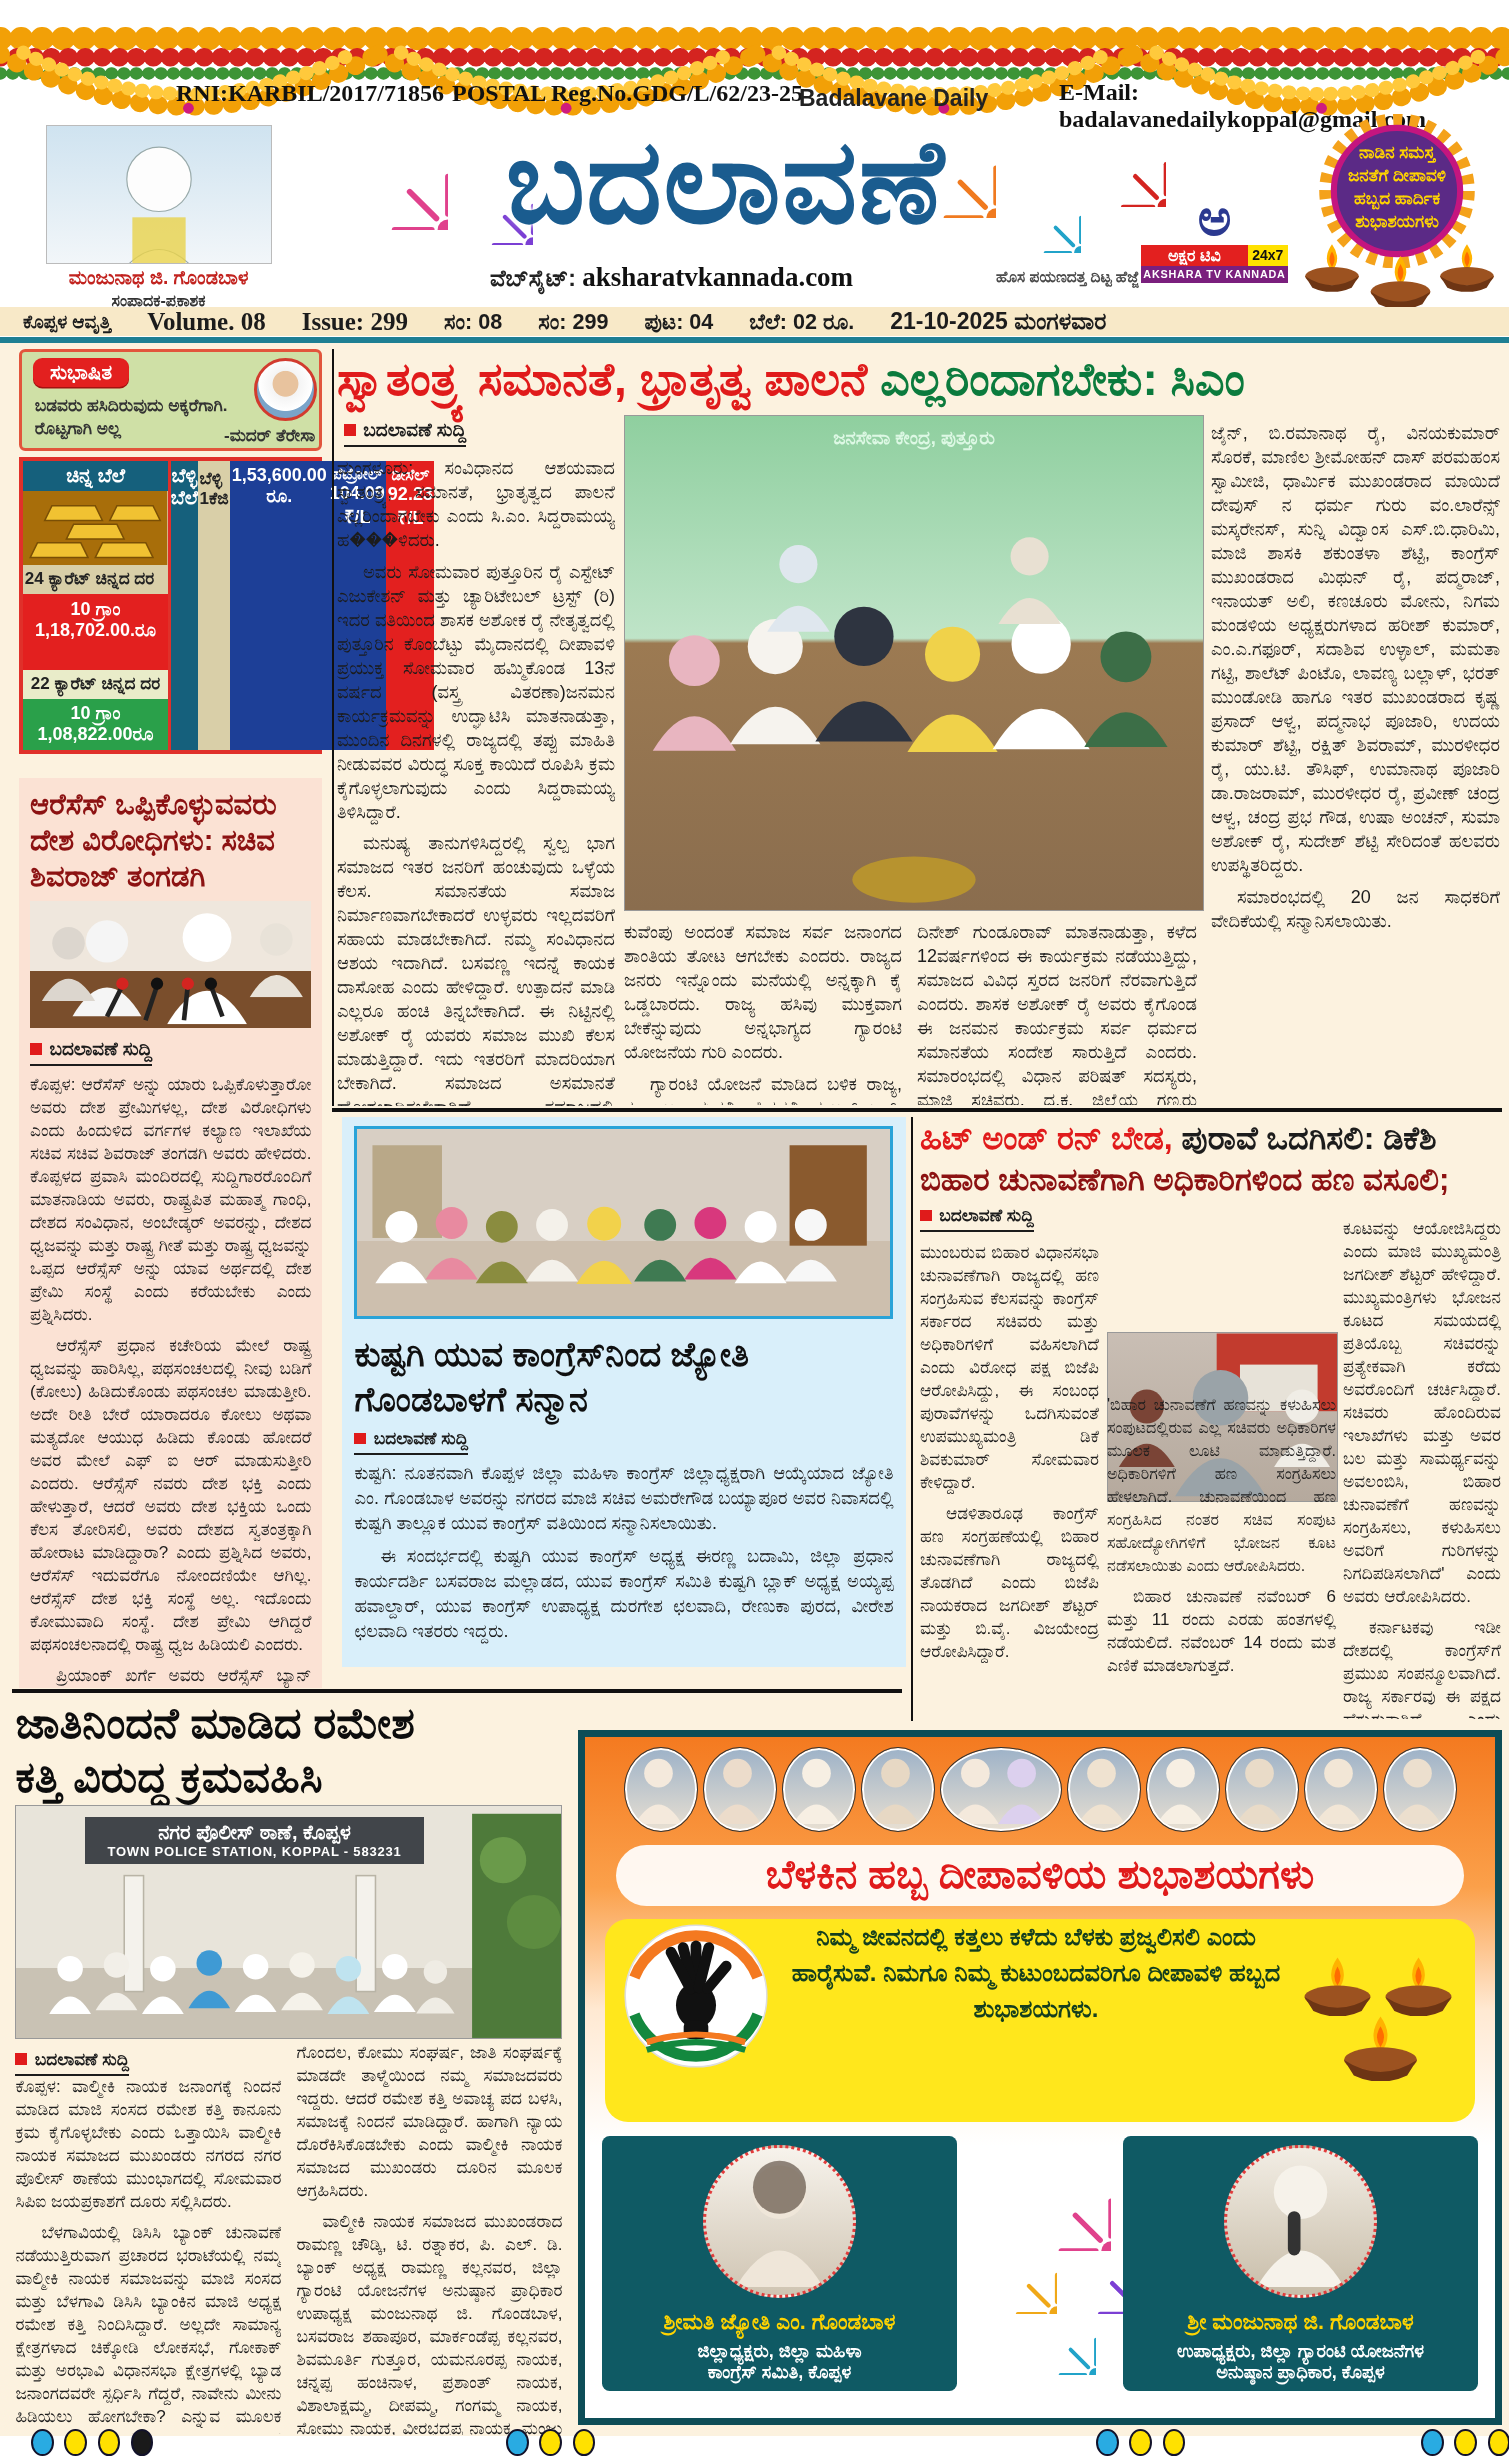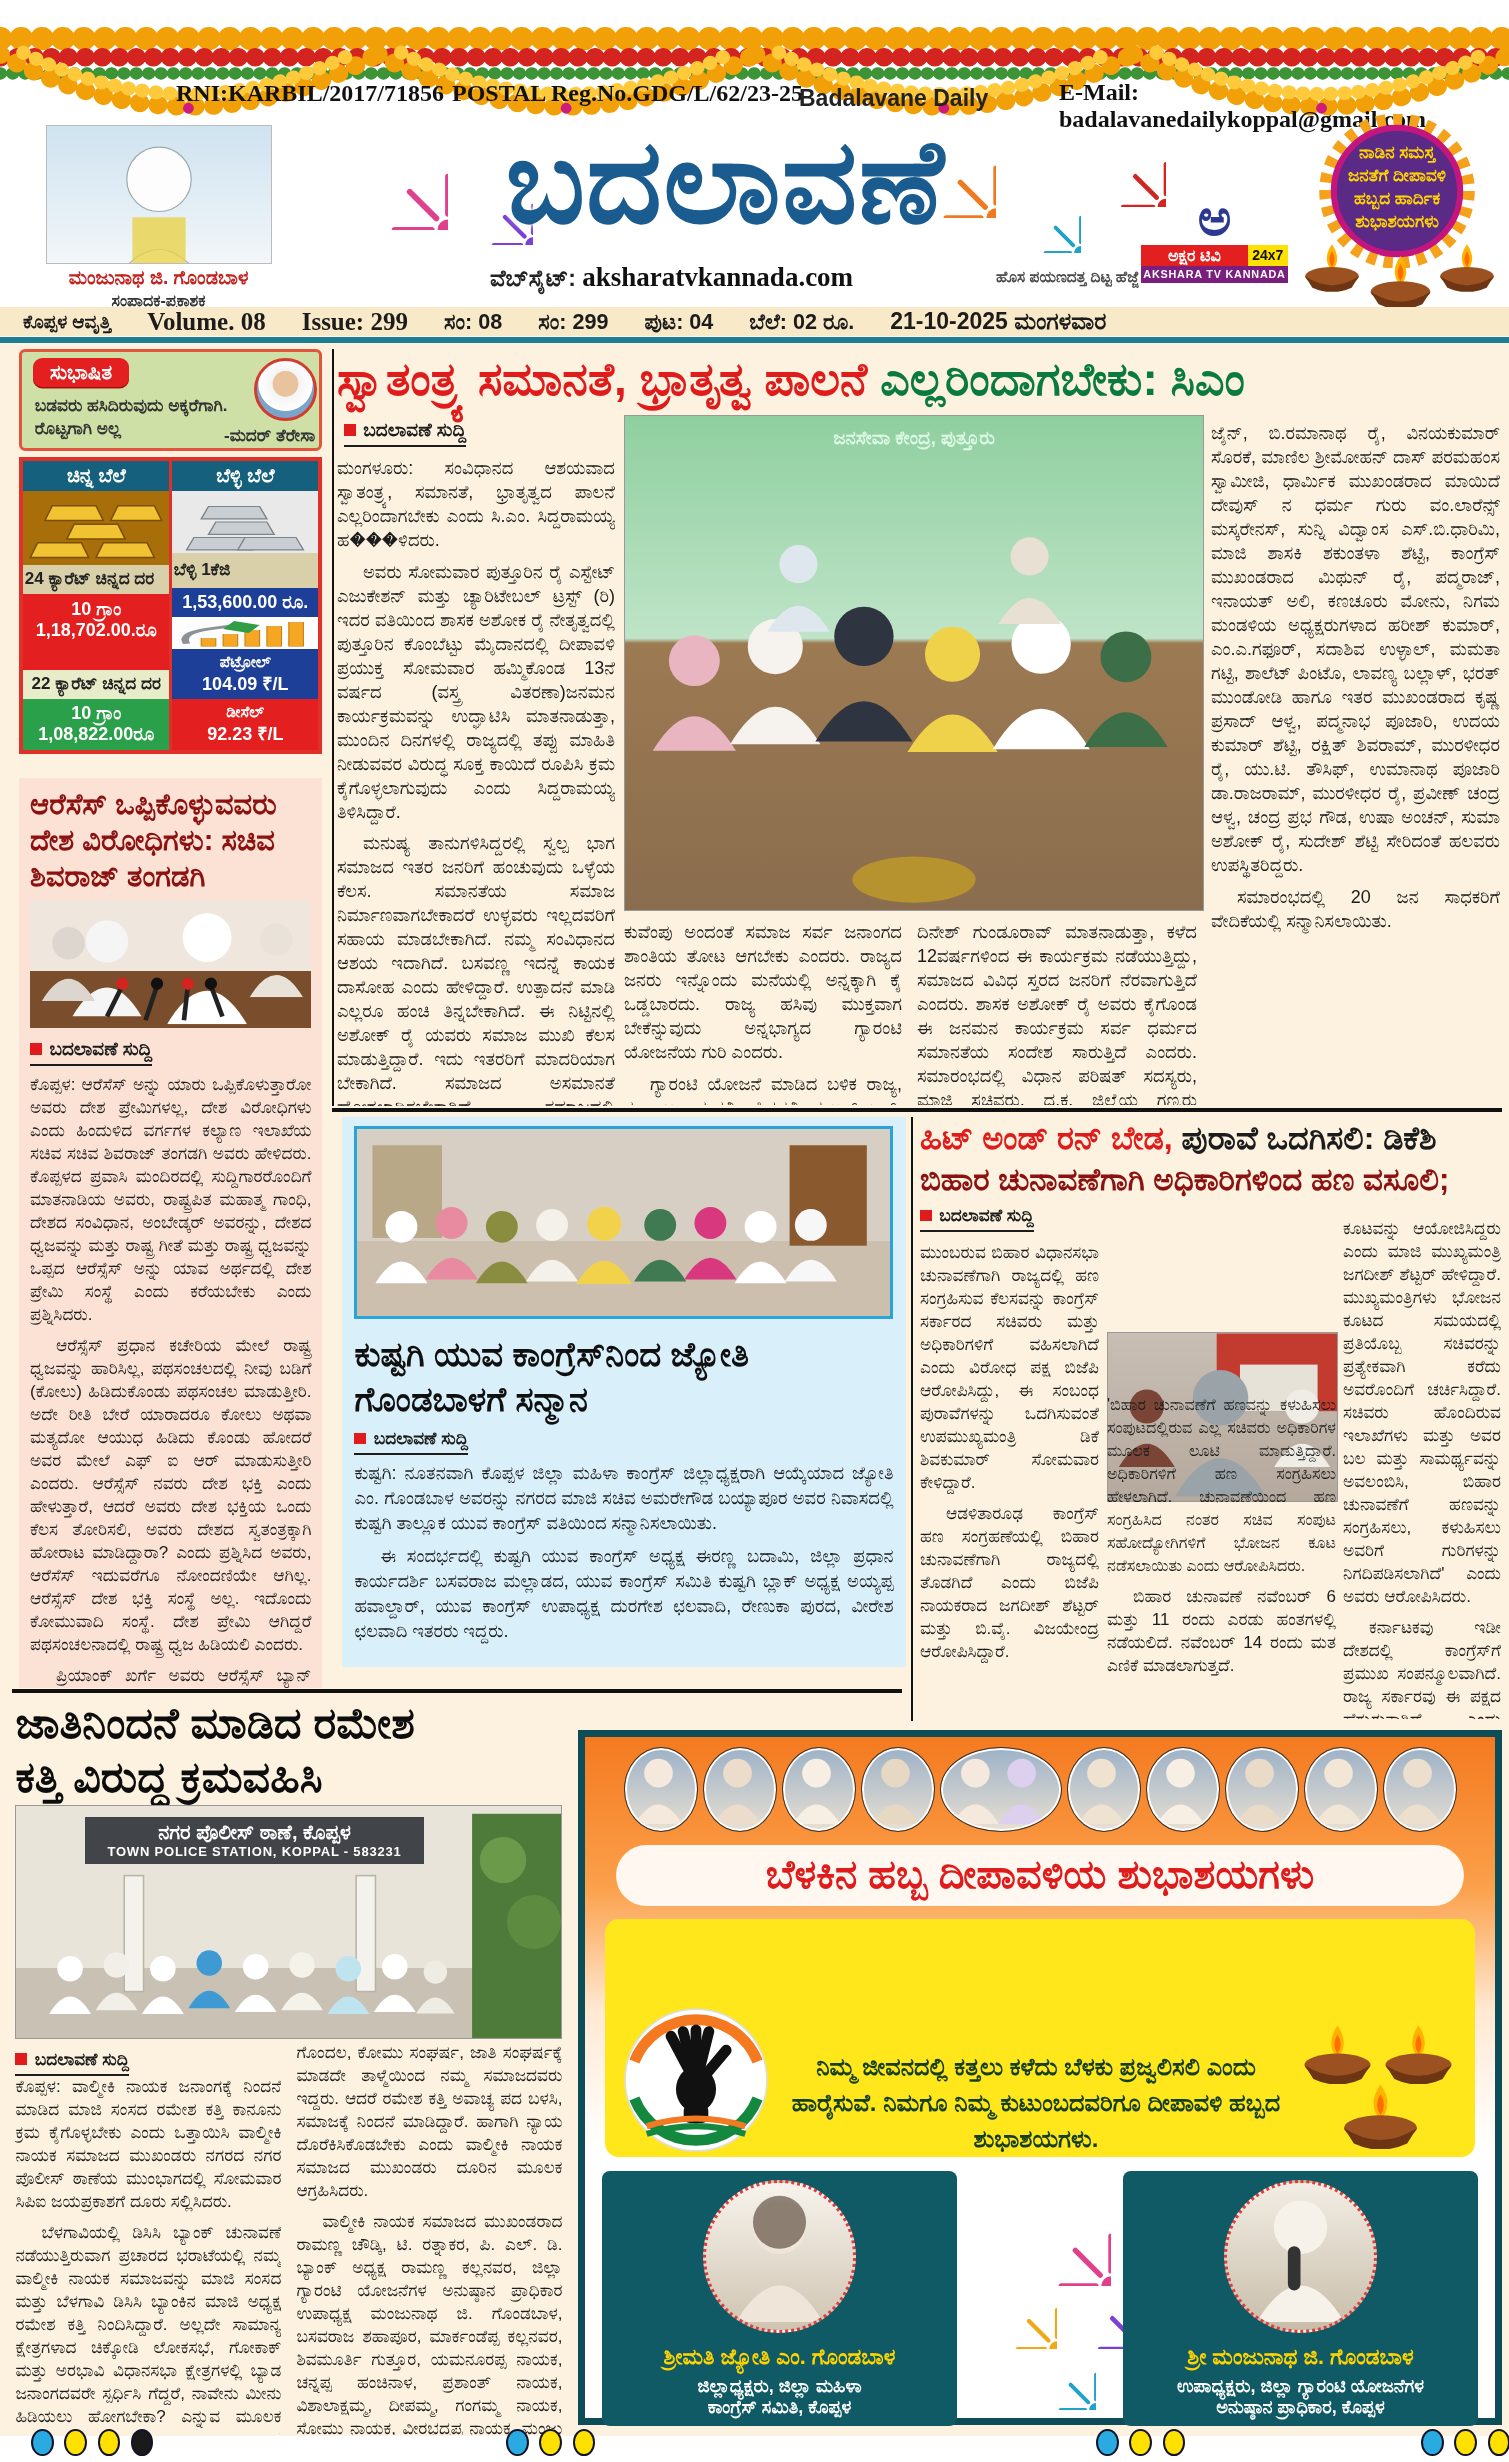--- a/index.html
+++ b/index.html
@@ -206,21 +206,21 @@
       <div class="rate-red" style="flex:1">
         <div>10 ಗ್ರಾಂ</div>
         <div>1,18,702.00.ರೂ</div>
       </div>
       <div class="rate-pale">22 ಕ್ಯಾರೆಟ್ ಚಿನ್ನದ ದರ</div>
       <div class="rate-grn">
         <div>10 ಗ್ರಾಂ</div>
         <div>1,08,822.00ರೂ</div>
       </div>
     </div>
-    <div style="width:50%;display:flex;flex-direction:column">
+    <div style="width:50%;display:flex;">
       <div class="rate-h">ಬೆಳ್ಳಿ ಬೆಲೆ</div>
       <div class="photo" style="height:62px;background:#e9e9e9">
         <svg width="100%" height="100%" viewBox="0 0 40 20" preserveAspectRatio="none">
           <g fill="#c9ced3" stroke="#7d848b" stroke-width="0.4">
             <polygon points="6,15 20,15 22,19 4,19"></polygon>
               <polygon points="20,15 34,15 36,19 18,19"></polygon>
             <polygon points="12,10 26,10 28,14 10,14"></polygon>
               <polygon points="10,5 24,5 26,9 8,9"></polygon>
           </g>
         </svg>
@@ -453,21 +453,21 @@
           </svg></div>
       <div class="oval"><svg width="63" height="74" viewBox="0 0 20 24">
             <use href="#person" fill="#ecdfce" x="1" y="2" width="18" height="22"></use>
           </svg></div>
     </div>
 
     <div class="ctr" style="margin:14px 31px 0 31px;background:rgba(255,255,255,.92);border-radius:31px;padding:7.7px 0">
       <span class="xb" style="font-size:40px;color:#e01b1b">ಬೆಳಕಿನ ಹಬ್ಬ ದೀಪಾವಳಿಯ ಶುಭಾಶಯಗಳು</span>
     </div>
 
-    <div style="margin:12.4px 20px 0 20px;background:#ffe71c;border-radius:14px;height:238px;display:flex;align-items:flex-end;padding:0 14px;box-sizing:border-box">
+    <div style="margin:12.4px 20px 0 20px;background:#ffe71c;border-radius:23px;height:203px;display:flex;align-items:flex-start;padding:0 14px;box-sizing:border-box">
       <div style="flex:0 0 154px;height:154px;position:relative">
         <svg width="154" height="154" viewBox="0 0 100 100">
           <circle cx="50" cy="50" r="46" fill="#fff" stroke="#ddd" stroke-width="1"></circle>
           <path d="M10 38 A43 43 0 0 1 90 38" fill="none" stroke="#f47920" stroke-width="7"></path>
           <path d="M10 62 A43 43 0 0 0 90 62" fill="none" stroke="#13883e" stroke-width="7"></path>
           <g fill="#111">
             <ellipse cx="50" cy="56" rx="13" ry="15"></ellipse>
             <rect x="46.5" y="14" width="7" height="34" rx="3.5"></rect>
             <rect x="46.5" y="14" width="7" height="34" rx="3.5" transform="rotate(-14 50 52)"></rect>
             <rect x="46.5" y="14" width="7" height="34" rx="3.5" transform="rotate(-28 50 52)"></rect>

